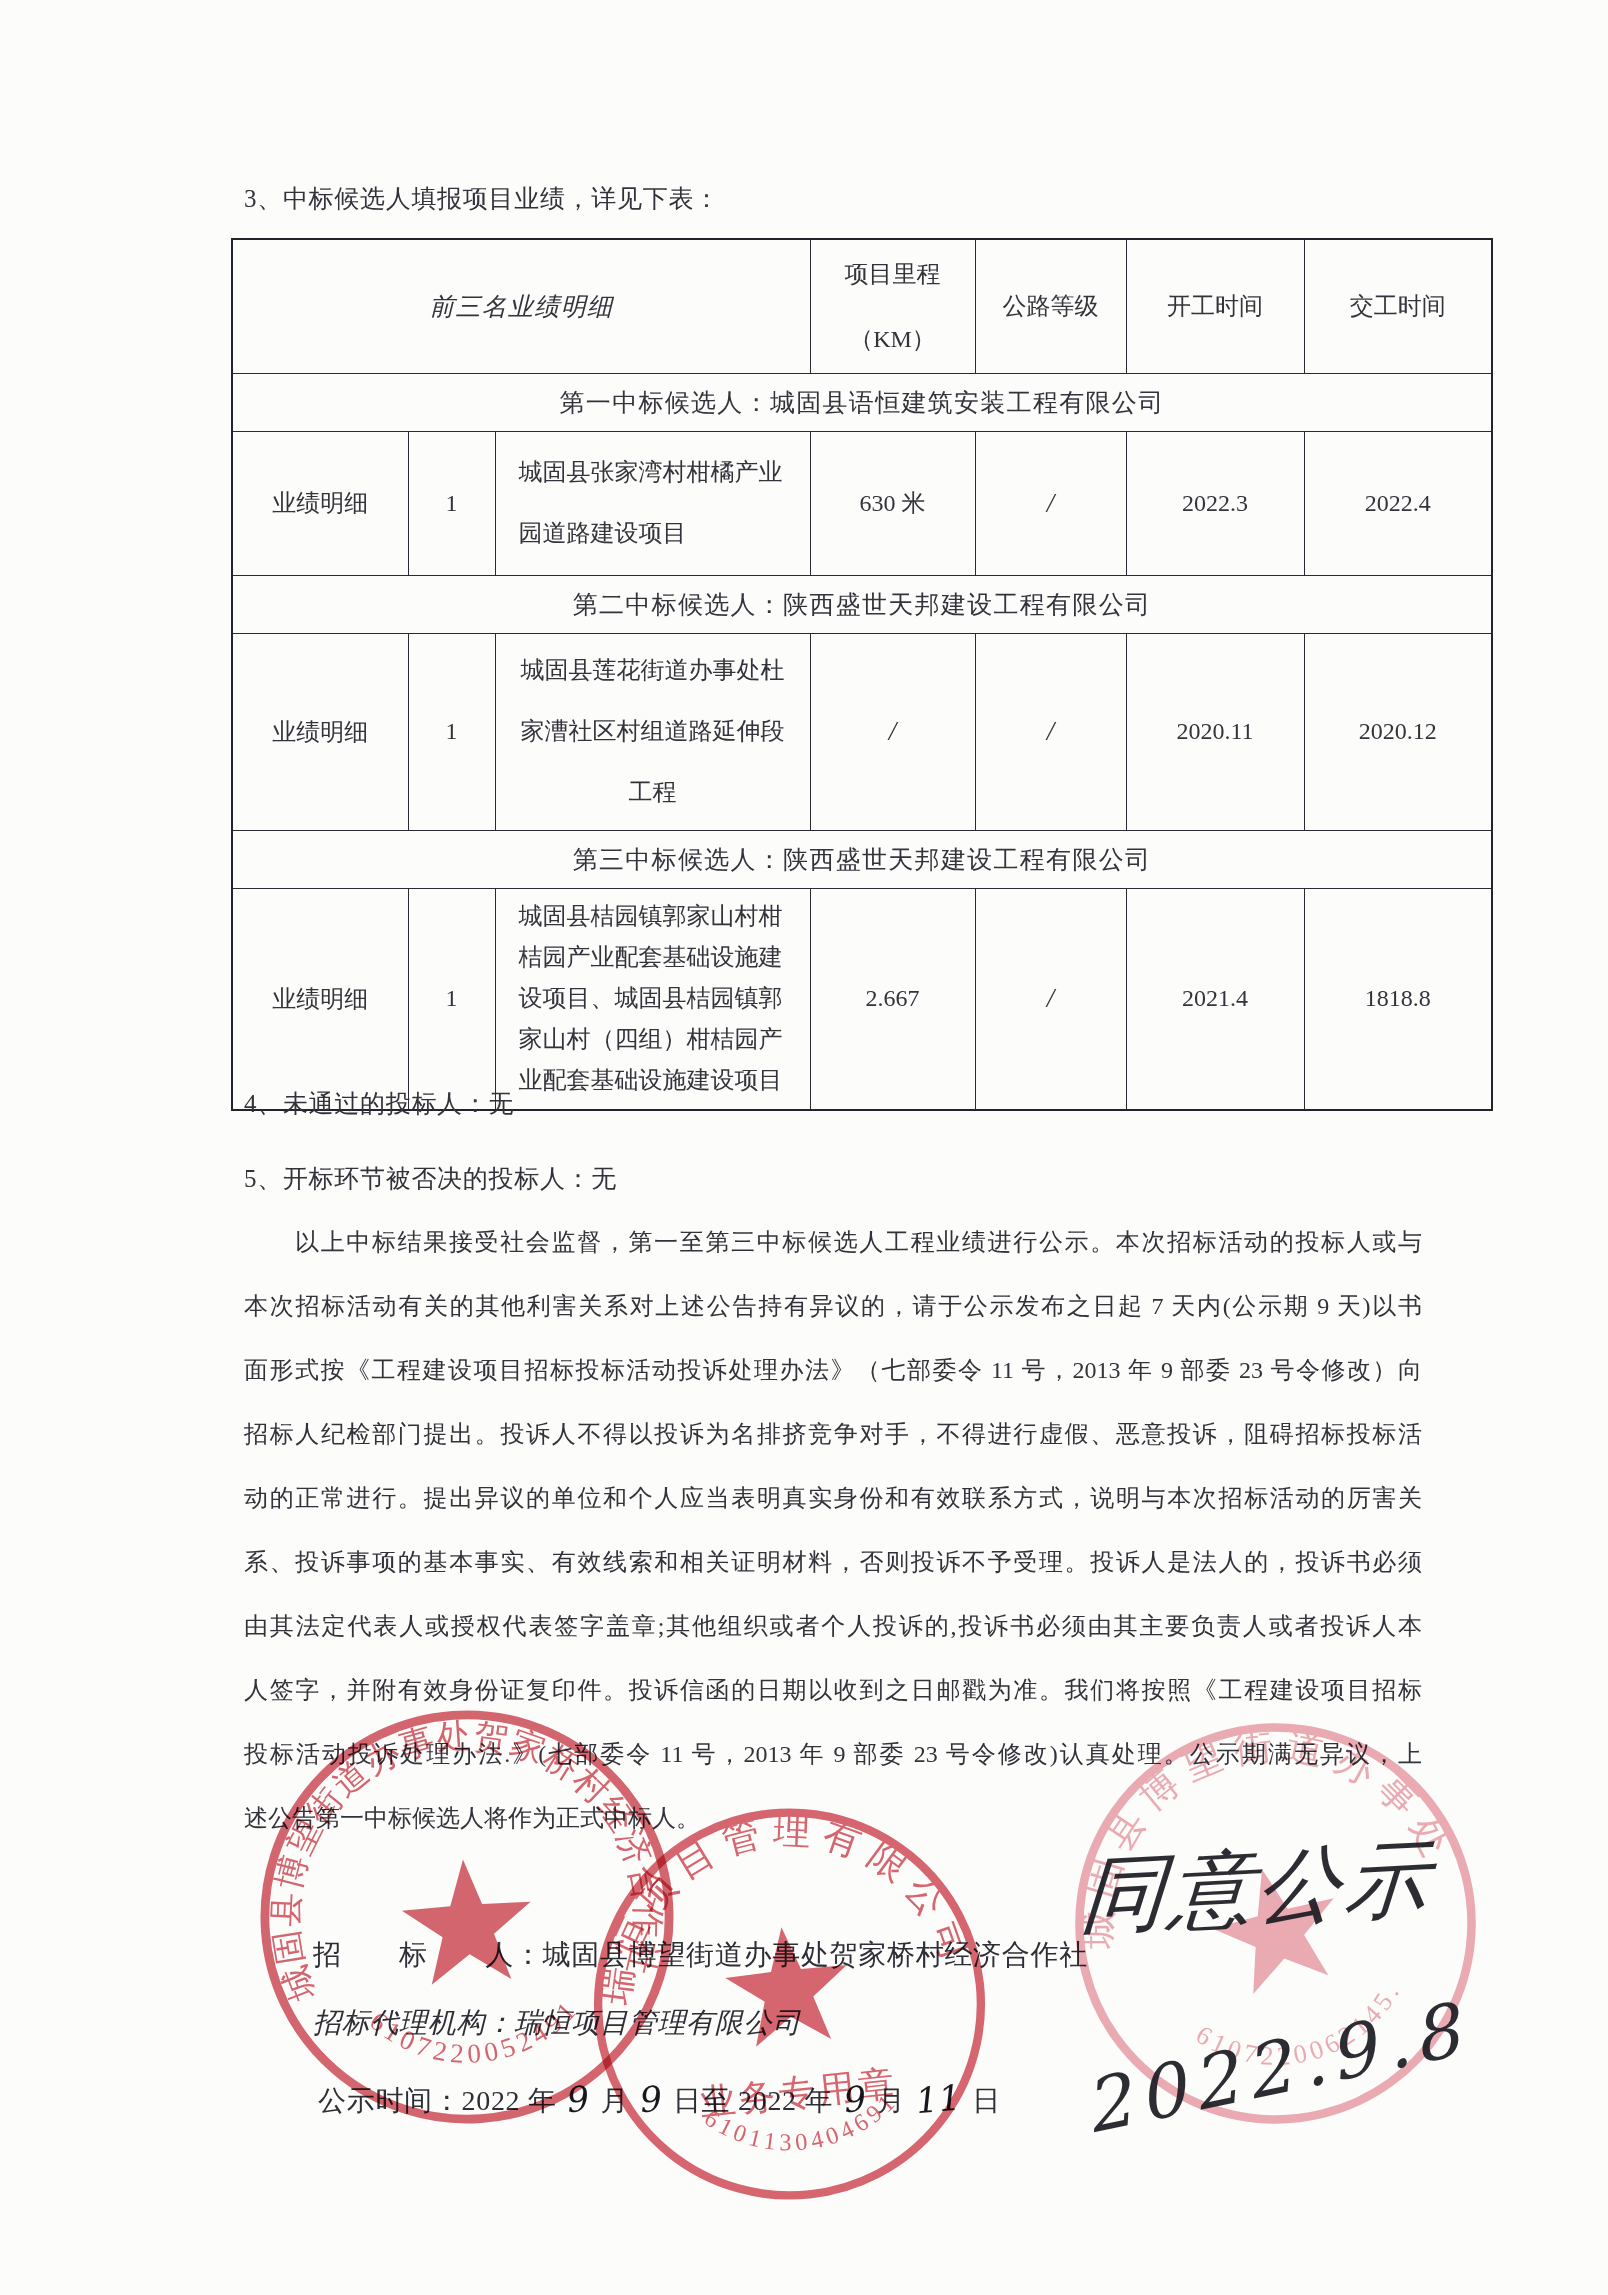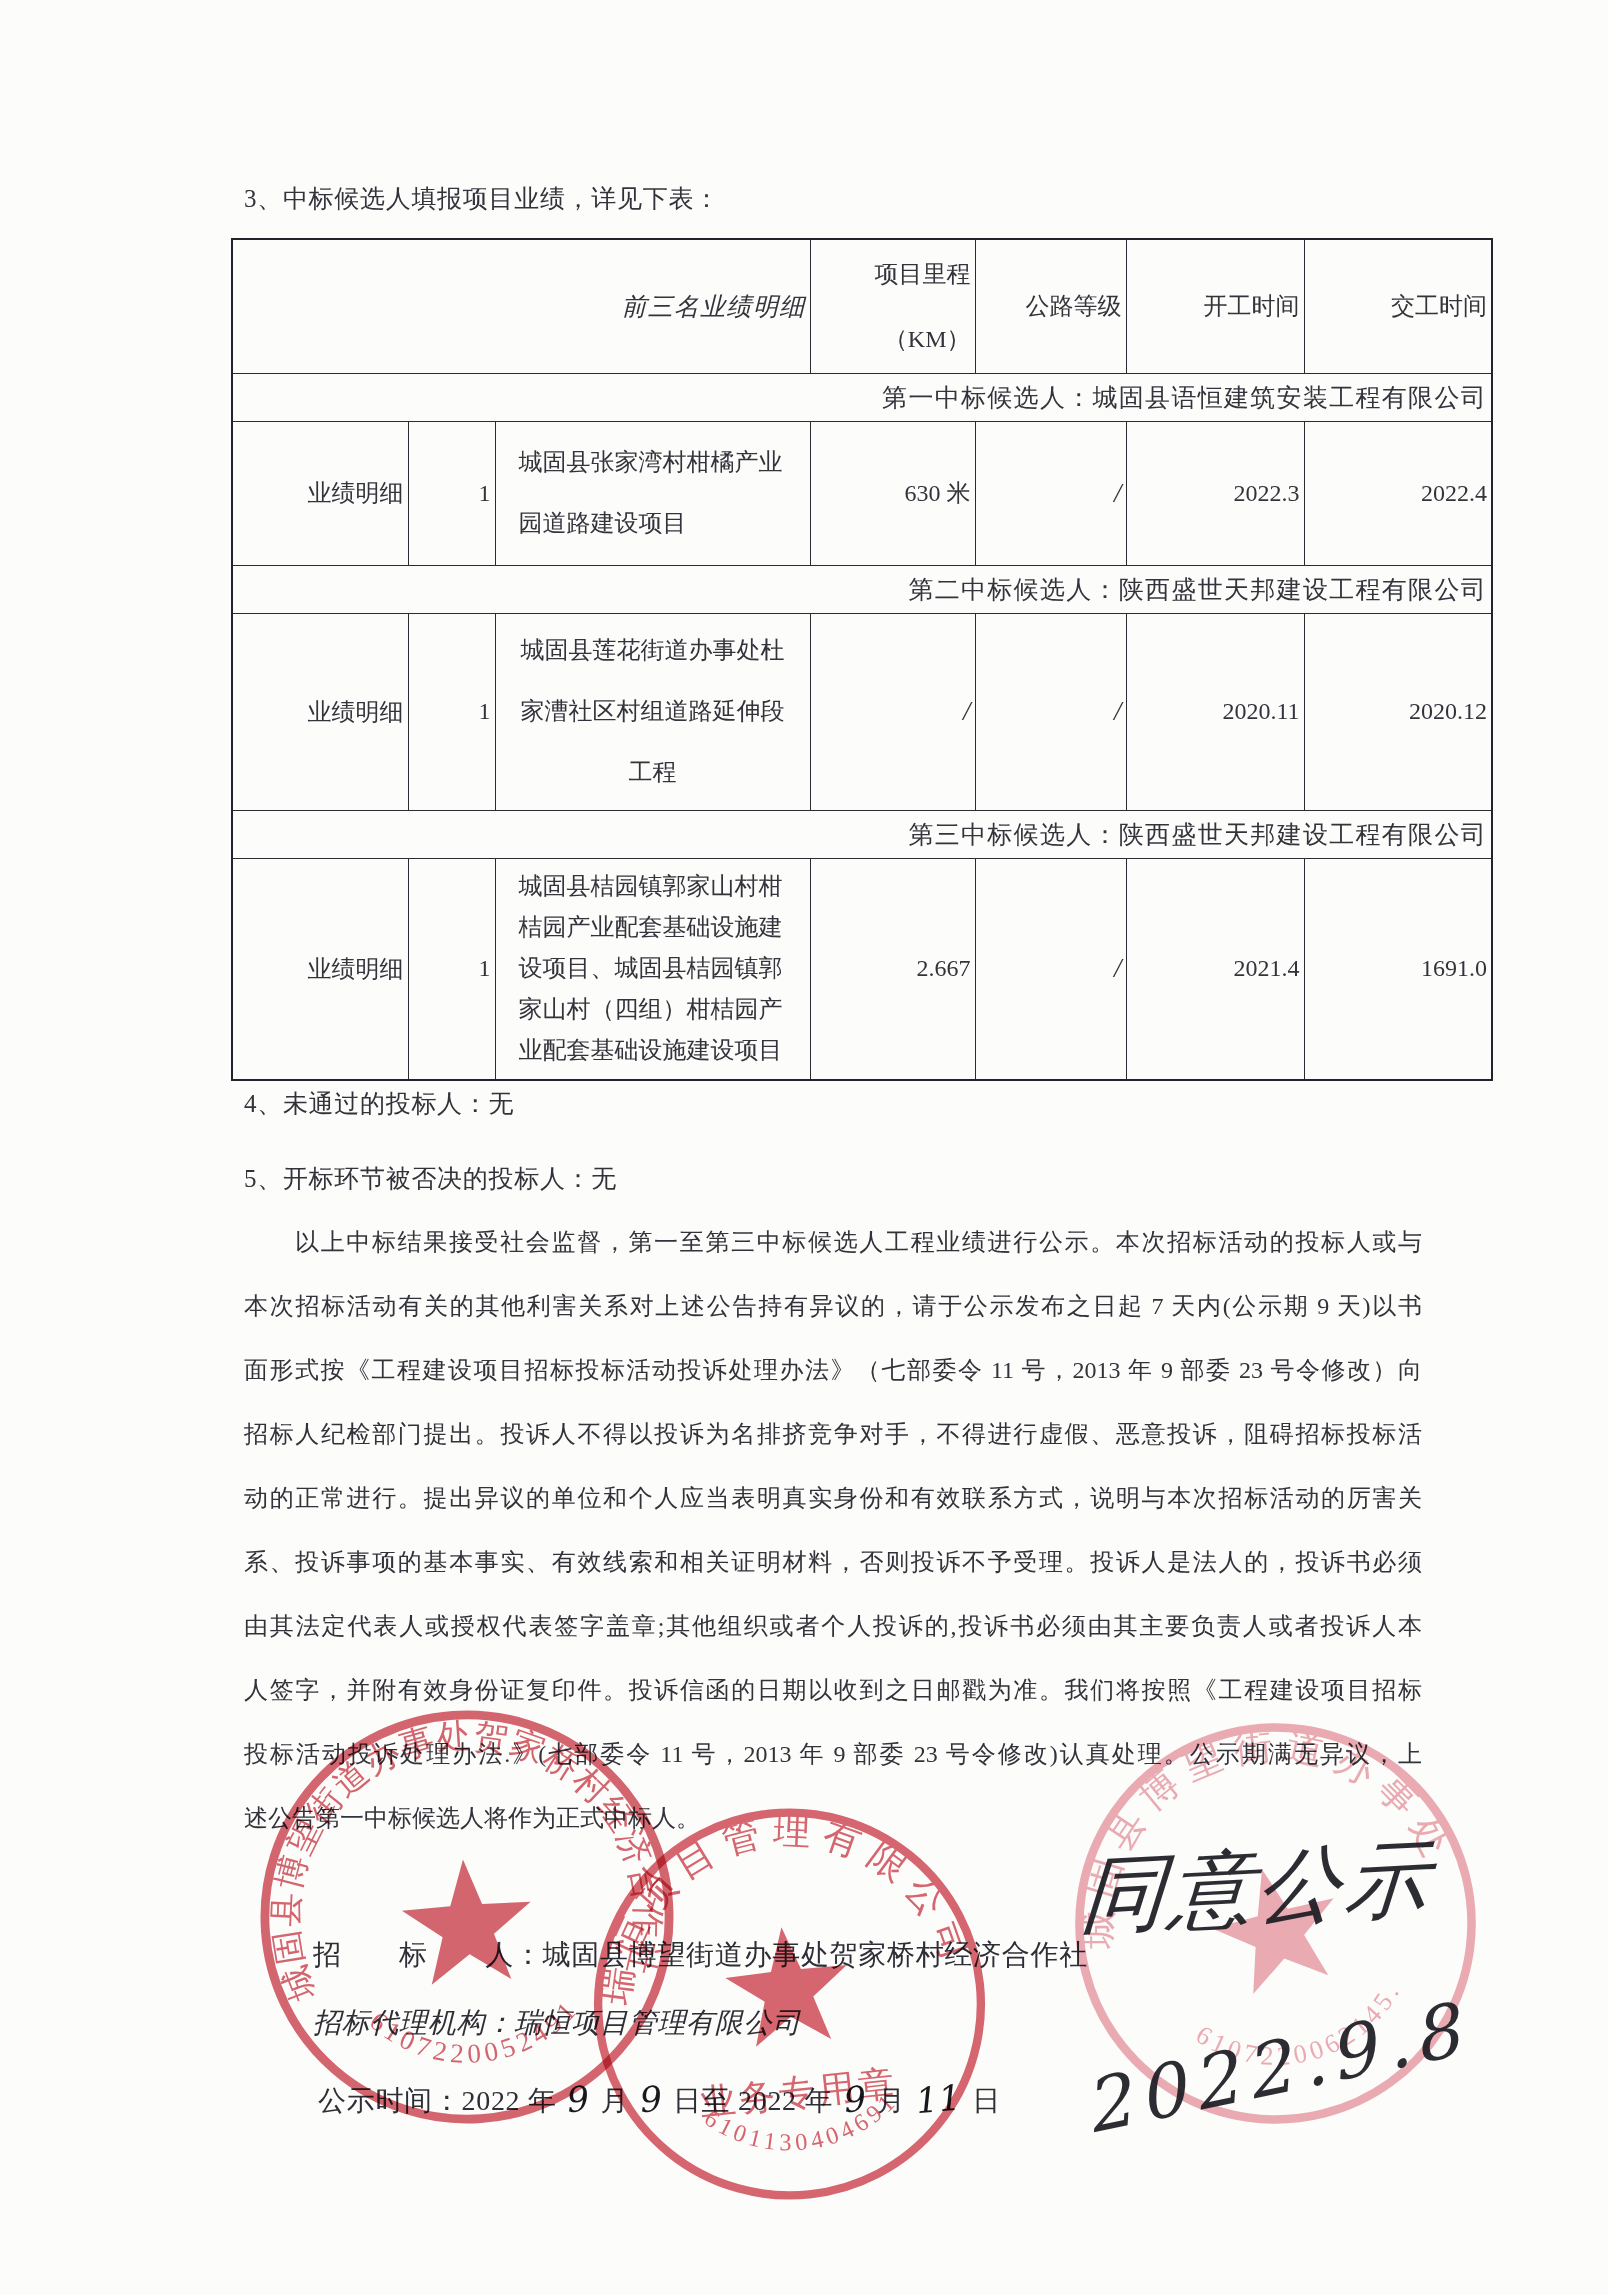--- a/index.html
+++ b/index.html
@@ -25,23 +25,23 @@
   
   .tbl{
     left:231px;top:238px;
     border-collapse:collapse;
     table-layout:fixed;
     width:1260px;
     font-size:24px;
   }
   .tbl td{
     border:1.3px solid #2a2a33;
-    text-align:right;
+    text-align:center;
     vertical-align:middle;
-    padding:4px;
+    padding:12px;
     color:#33333c;
   }
   .tbl{border:2px solid #23232c;}
   .row-head{height:134px;}
   .row-cand{height:48px;}
   .row-d1{height:144px;}
   .row-d2{height:197px;}
   .row-d3{height:222px;}
   .cell-mainhead{font-size:25px;letter-spacing:1.3px;font-style:italic;}
   .cell-cand{font-size:25px;letter-spacing:1.3px;}
@@ -172,21 +172,21 @@
       <tr class="row-cand">
         <td colspan="7" class="cell-cand">第三中标候选人：陕西盛世天邦建设工程有限公司</td>
       </tr>
       <tr class="row-d3">
         <td>业绩明细</td>
         <td>1</td>
         <td class="project tight">城固县桔园镇郭家山村柑桔园产业配套基础设施建设项目、城固县桔园镇郭家山村（四组）柑桔园产业配套基础设施建设项目</td>
         <td>2.667</td>
         <td class="slash">/</td>
         <td>2021.4</td>
-        <td>1691.0</td>
+        <td>1818.8</td>
       </tr>
     </tbody>
   </table>
 
   <div class="abs item4">4、未通过的投标人：无</div>
   <div class="abs item5">5、开标环节被否决的投标人：无</div>
 
   <div class="abs para">
     <div class="pline indent">以上中标结果接受社会监督，第一至第三中标候选人工程业绩进行公示。本次招标活动的投标人或与</div>
     <div class="pline">本次招标活动有关的其他利害关系对上述公告持有异议的，请于公示发布之日起 7 天内(公示期 9 天)以书</div>

